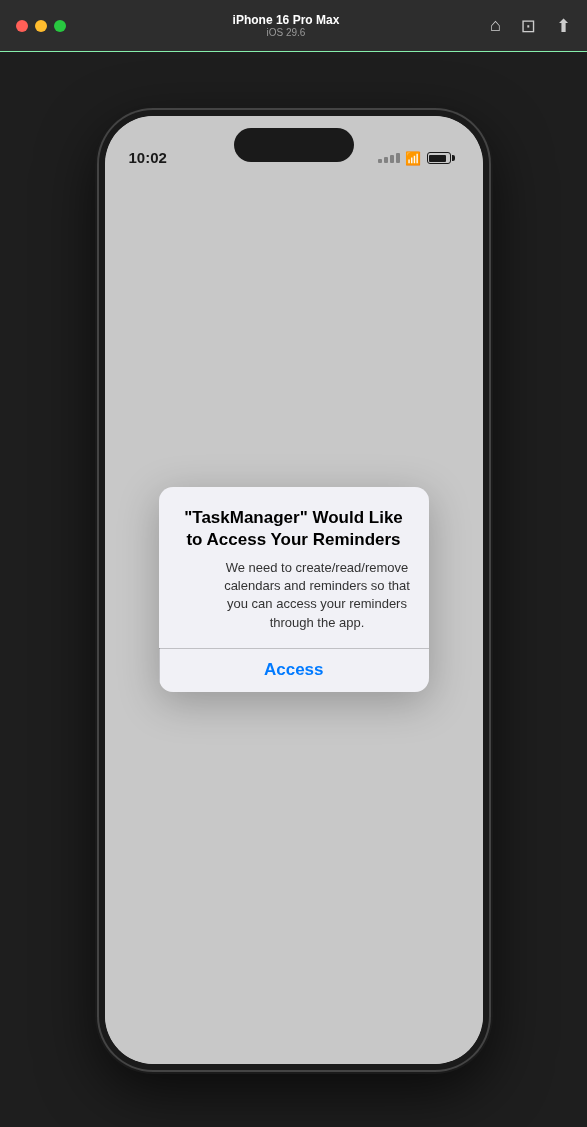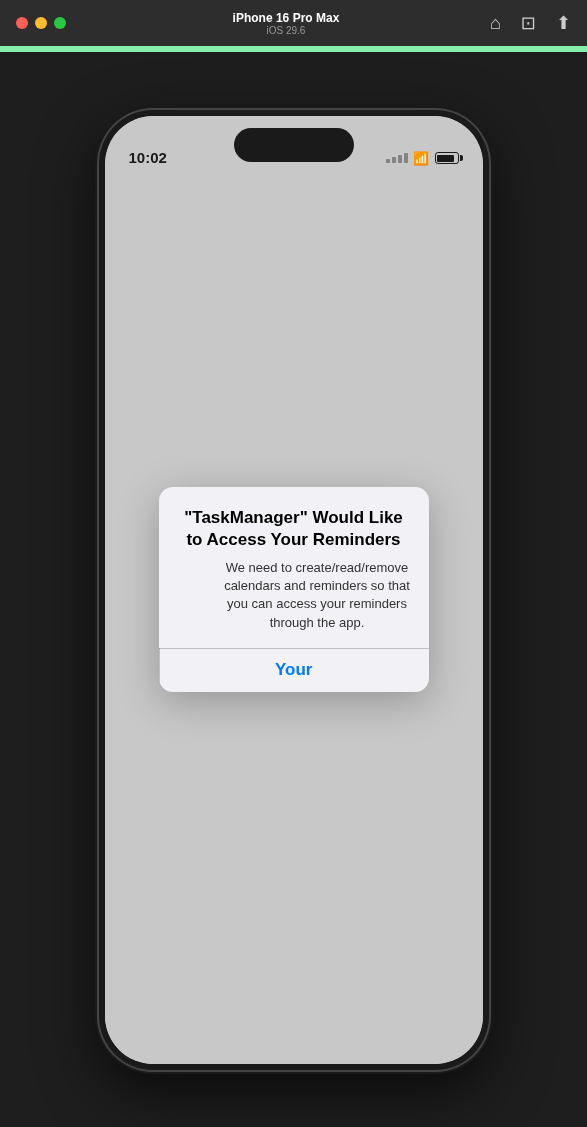--- a/index.html
+++ b/index.html
@@ -12,21 +12,21 @@
       overflow: hidden;
     }
 
     
     .toolbar {
       height: 52px;
       background: #2d2d2d;
       display: flex;
       align-items: center;
       padding: 0 16px;
-      border-bottom: 6px solid #86efac;
+      border-bottom: 1px solid #86efac;
     }
 
     .traffic-lights {
       display: flex;
       gap: 7px;
       margin-right: 16px;
     }
 
     .traffic-light {
       width: 12px;
@@ -136,21 +136,21 @@
       background: #1a1a1a;
       border-radius: 20px;
       z-index: 10;
     }
 
     
     .status-bar {
       position: absolute;
       top: 0;
       left: 0;
-      right: 0;
+      right: 8px;
       height: 58px;
       display: flex;
       align-items: flex-end;
       padding: 0 24px 8px;
       z-index: 5;
     }
 
     .status-time {
       font-size: 15px;
       font-weight: 600;
@@ -343,21 +343,21 @@
 
         <div class="alert-overlay">
           <div class="alert-dialog">
             <div class="alert-content">
               <div class="alert-title">"TaskManager" Would Like to Access Your Reminders</div>
               <div class="alert-message">We need to create/read/remove calendars and reminders so that you can access your reminders through the app.</div>
             </div>
             <div class="alert-divider-h"></div>
             <div class="alert-buttons">
               <div class="alert-divider-v"></div>
-              <button class="alert-button primary">Your</button>
+              <button class="alert-button primary">Access</button>
             </div>
           </div>
         </div>
       </div>
 
     </div>
   </div>
 </div>
 
 </body></html>

